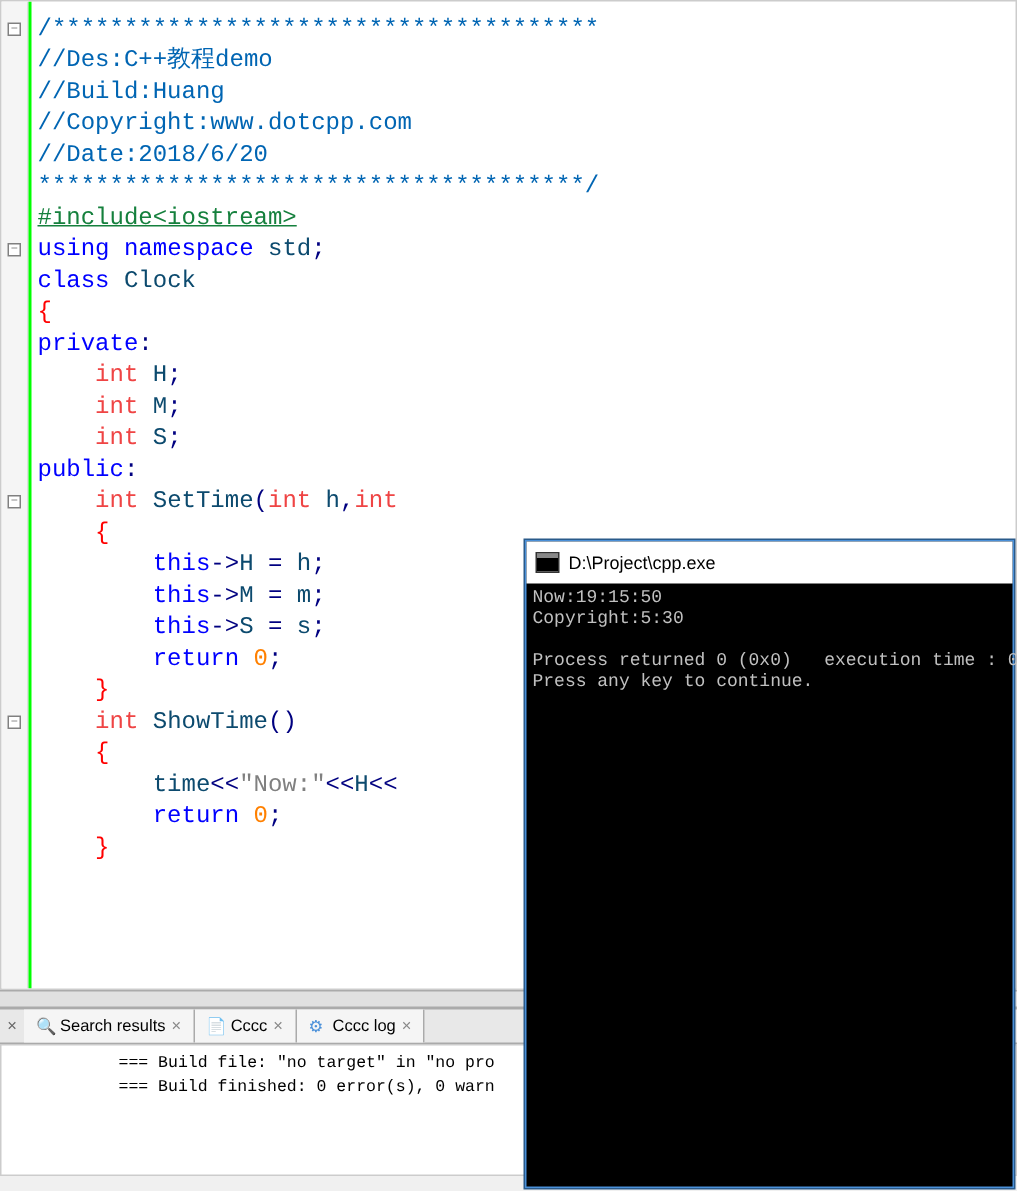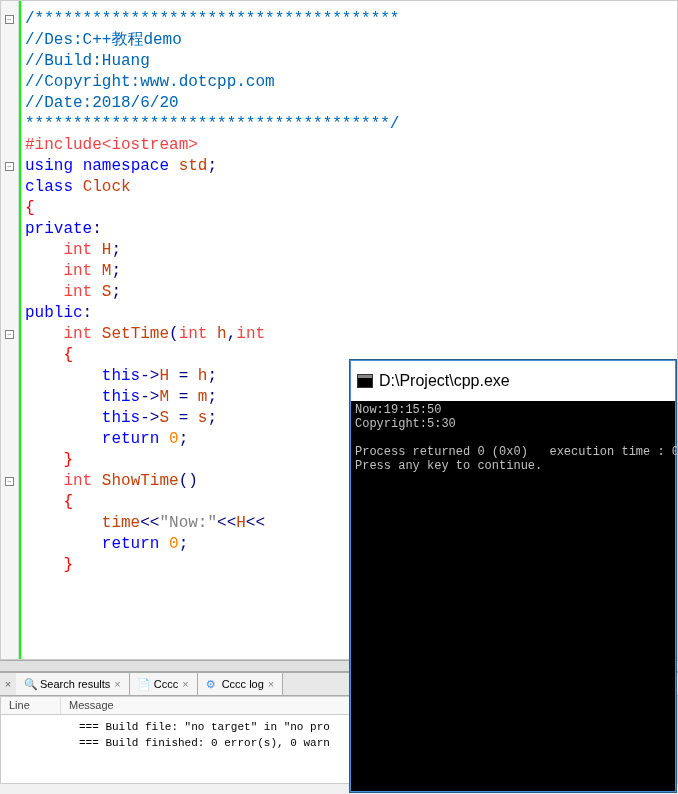--- a/index.html
+++ b/index.html
@@ -39,24 +39,24 @@
   color: #808080;
   background: #fff;
 }
 .code-content {
   flex: 1;
   padding: 8px 4px;
   white-space: pre;
   border-left: 2px solid #00ff00;
 }
 .c-comment { color: #0065B3; }
-.c-preproc { color: #ef4444; }
+.c-preproc { color: #15803d; text-decoration: underline; }
 .c-keyword { color: #0000ff; font-weight: normal; }
 .c-type { color: #ef4444; }
-.c-ident { color: #c2410c; }
+.c-ident { color: #0c4a6e; }
 .c-op { color: #000080; }
 .c-string { color: #808080; }
 .c-num { color: #ff8000; }
 .c-brace { color: #ff0000; }
 .c-ptr { color: #000080; }
 
 .tabs-bar {
   background: #e8e8e8;
   border-top: 1px solid #aaa;
   border-bottom: 1px solid #aaa;
@@ -120,27 +120,27 @@
   position: absolute;
   left: 350px;
   top: 360px;
   width: 326px;
   height: 432px;
   border: 1px solid #4a90d9;
   background: #000;
   box-shadow: 0 0 0 1px #2a5a8a;
 }
 .console-titlebar {
-  height: 40px;
+  height: 28px;
   background: #fff;
   display: flex;
   align-items: center;
   padding: 0 6px;
   font-family: 'Segoe UI', Tahoma, sans-serif;
-  font-size: 16px;
+  font-size: 12px;
   color: #000;
   gap: 6px;
 }
 .console-icon {
   width: 16px;
   height: 14px;
   border: 1px solid #333;
   background: linear-gradient(#888 0 3px, #000 3px);
   display: inline-block;
 }
@@ -210,24 +210,20 @@
     <span style="color:#888">×</span>
   </div>
   <div class="tab">
     <span class="tab-icon icon-gear">⚙</span>
     <span>Cccc log</span>
     <span style="color:#888">×</span>
   </div>
 </div>
 
 <div class="log-panel">
-  <div class="log-header">
-    <div class="log-col" style="width:60px">Line</div>
-    <div class="log-col" style="flex:1">Message</div>
-  </div>
   <div class="log-body">
     <div>=== Build file: "no target" in "no pro</div>
     <div>=== Build finished: 0 error(s), 0 warn</div>
   </div>
 </div>
 
 <div class="console-window">
   <div class="console-titlebar">
     <span class="console-icon"></span>
     <span>D:\Project\cpp.exe</span>

